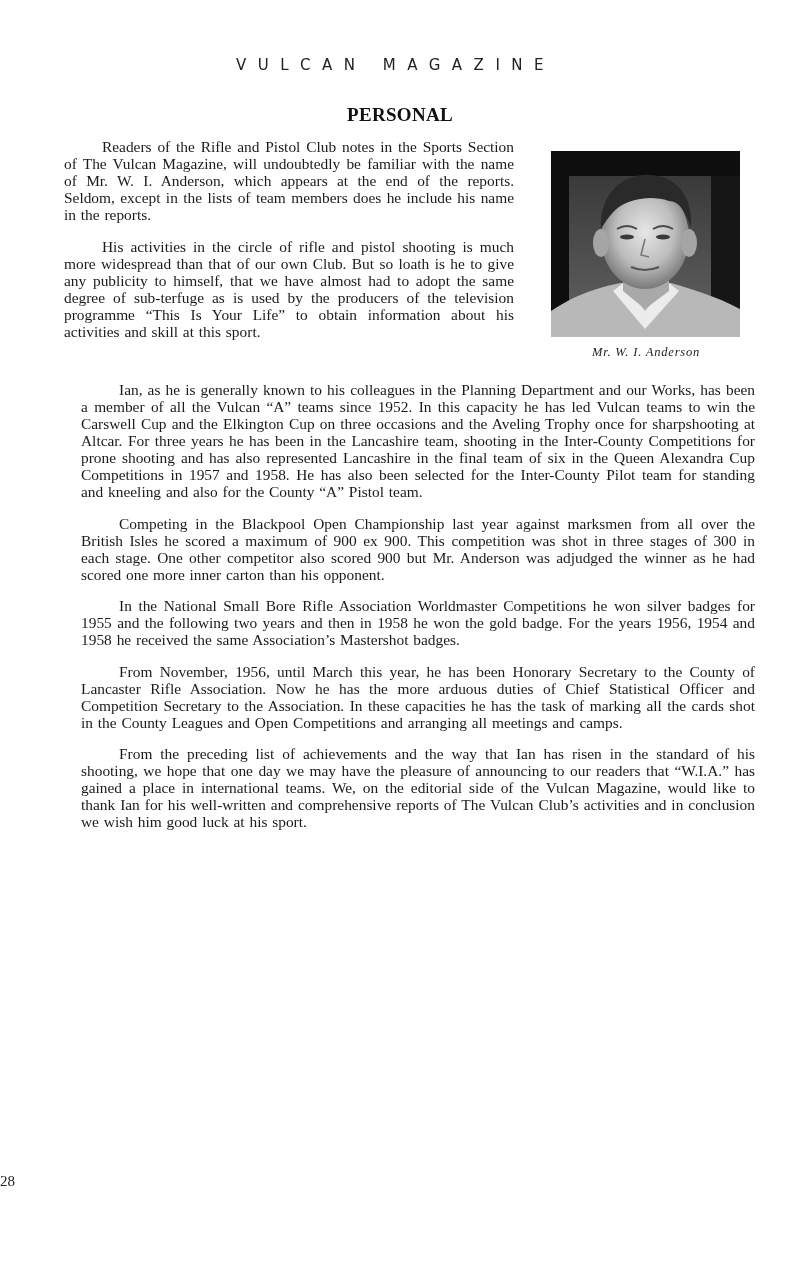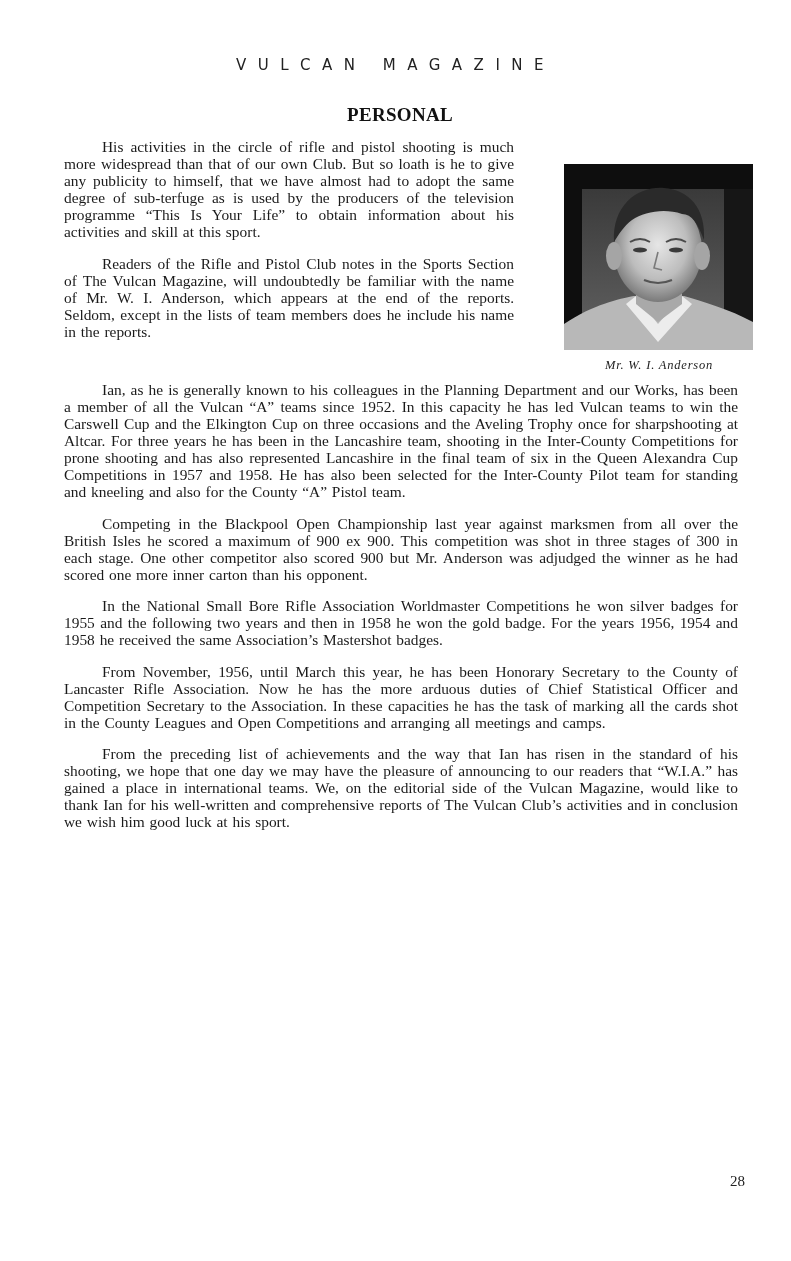--- a/index.html
+++ b/index.html
@@ -41,21 +41,21 @@
     }
     .intro-col {
       position: absolute;
       top: 138px;
       left: 64px;
       width: 450px;
     }
     .full-col {
       position: absolute;
       top: 381px;
-      left: 64px;
+      left: 81px;
       width: 674px;
     }
     p.para {
       margin: 0 0 14.5px 0;
       font-size: 15.4px;
       line-height: 17px;
       text-align: justify;
       text-indent: 38px;
       word-spacing: 1px;
     }
@@ -82,38 +82,38 @@
       font-style: italic;
       font-size: 12.5px;
       letter-spacing: 0.8px;
       color: #222;
     }
     .page-number {
       position: absolute;
       top: 1173px;
       left: 0;
       width: 745px;
-      text-align: right;
+      text-align: left;
       font-size: 15px;
       color: #222;
     }
   </style>
 </head>
 <body>
 
 <div class="masthead">VULCAN MAGAZINE</div>
 
 <h1 class="page-title" style="margin:0;">PERSONAL</h1>
 
 <div class="intro-col">
+  <p class="para">Readers of the Rifle and Pistol Club notes in the Sports Section of The Vulcan Magazine, will undoubtedly be familiar with the name of Mr. W. I. Anderson, which appears at the end of the reports. Seldom, except in the lists of team members does he include his name in the reports.</p>
   <p class="para">His activities in the circle of rifle and pistol shooting is much more widespread than that of our own Club. But so loath is he to give any publicity to himself, that we have almost had to adopt the same degree of sub-terfuge as is used by the producers of the television programme “This Is Your Life” to obtain information about his activities and skill at this sport.</p>
-  <p class="para">Readers of the Rifle and Pistol Club notes in the Sports Section of The Vulcan Magazine, will undoubtedly be familiar with the name of Mr. W. I. Anderson, which appears at the end of the reports. Seldom, except in the lists of team members does he include his name in the reports.</p>
 </div>
 
-<figure class="photo-figure" style="margin:17px;">
+<figure class="photo-figure" style="margin:4px;">
   <div class="photo" title="Portrait of Mr. W. I. Anderson">
     <svg width="189" height="186" viewBox="0 0 189 186">
       <defs>
         <radialGradient id="face" cx="50%" cy="45%" r="55%">
           <stop offset="0%" stop-color="#e6e6e6"></stop>
           <stop offset="60%" stop-color="#bdbdbd"></stop>
           <stop offset="100%" stop-color="#7a7a7a"></stop>
         </radialGradient>
         <linearGradient id="bg" x1="0" y1="0" x2="0" y2="1">
           <stop offset="0%" stop-color="#3a3a3a"></stop>

